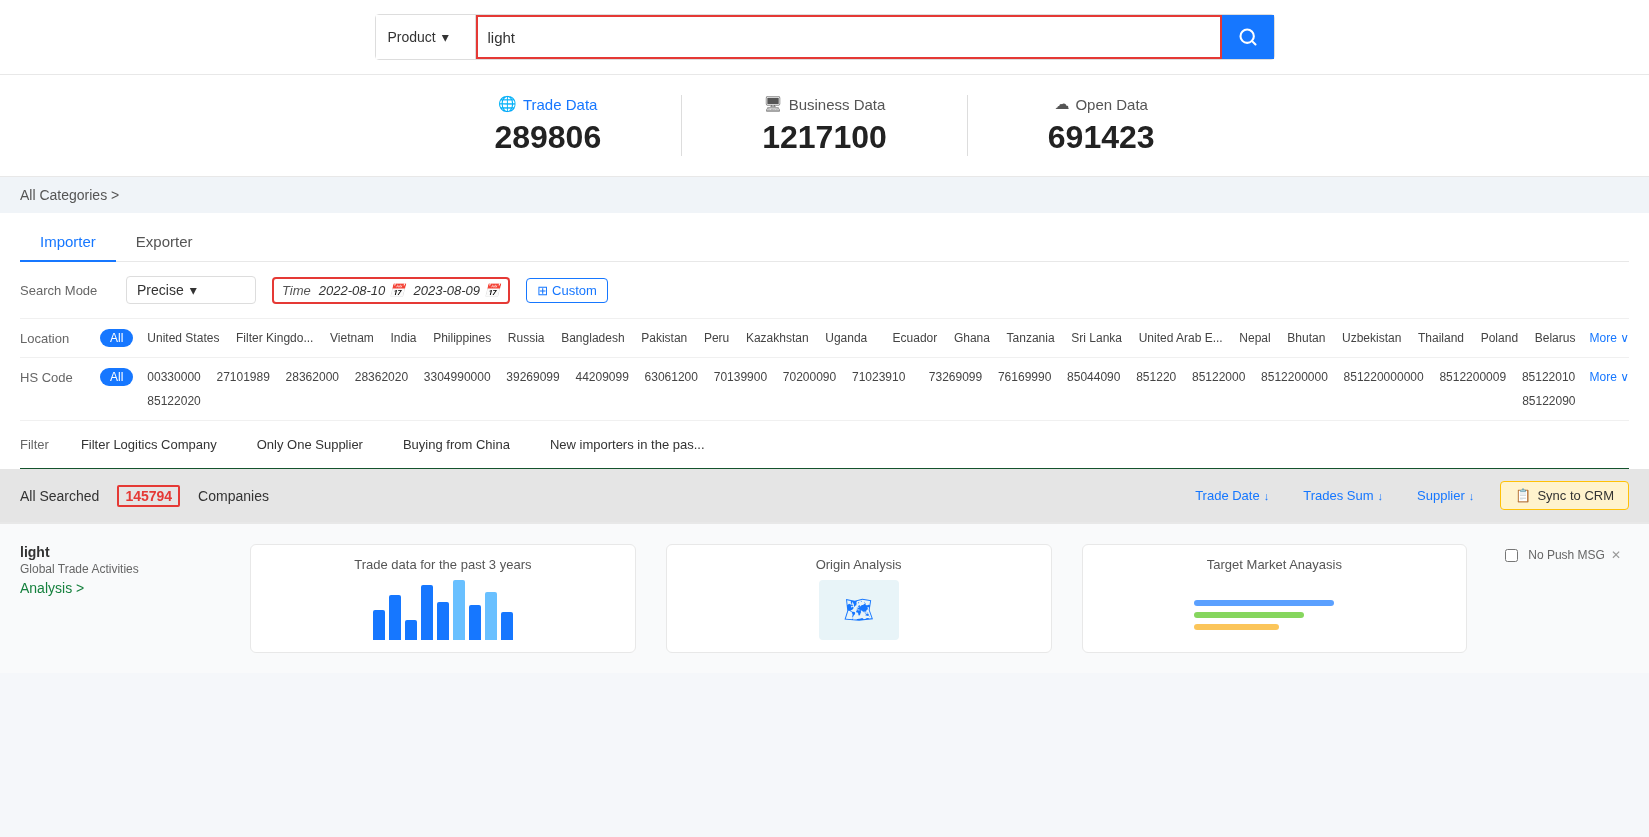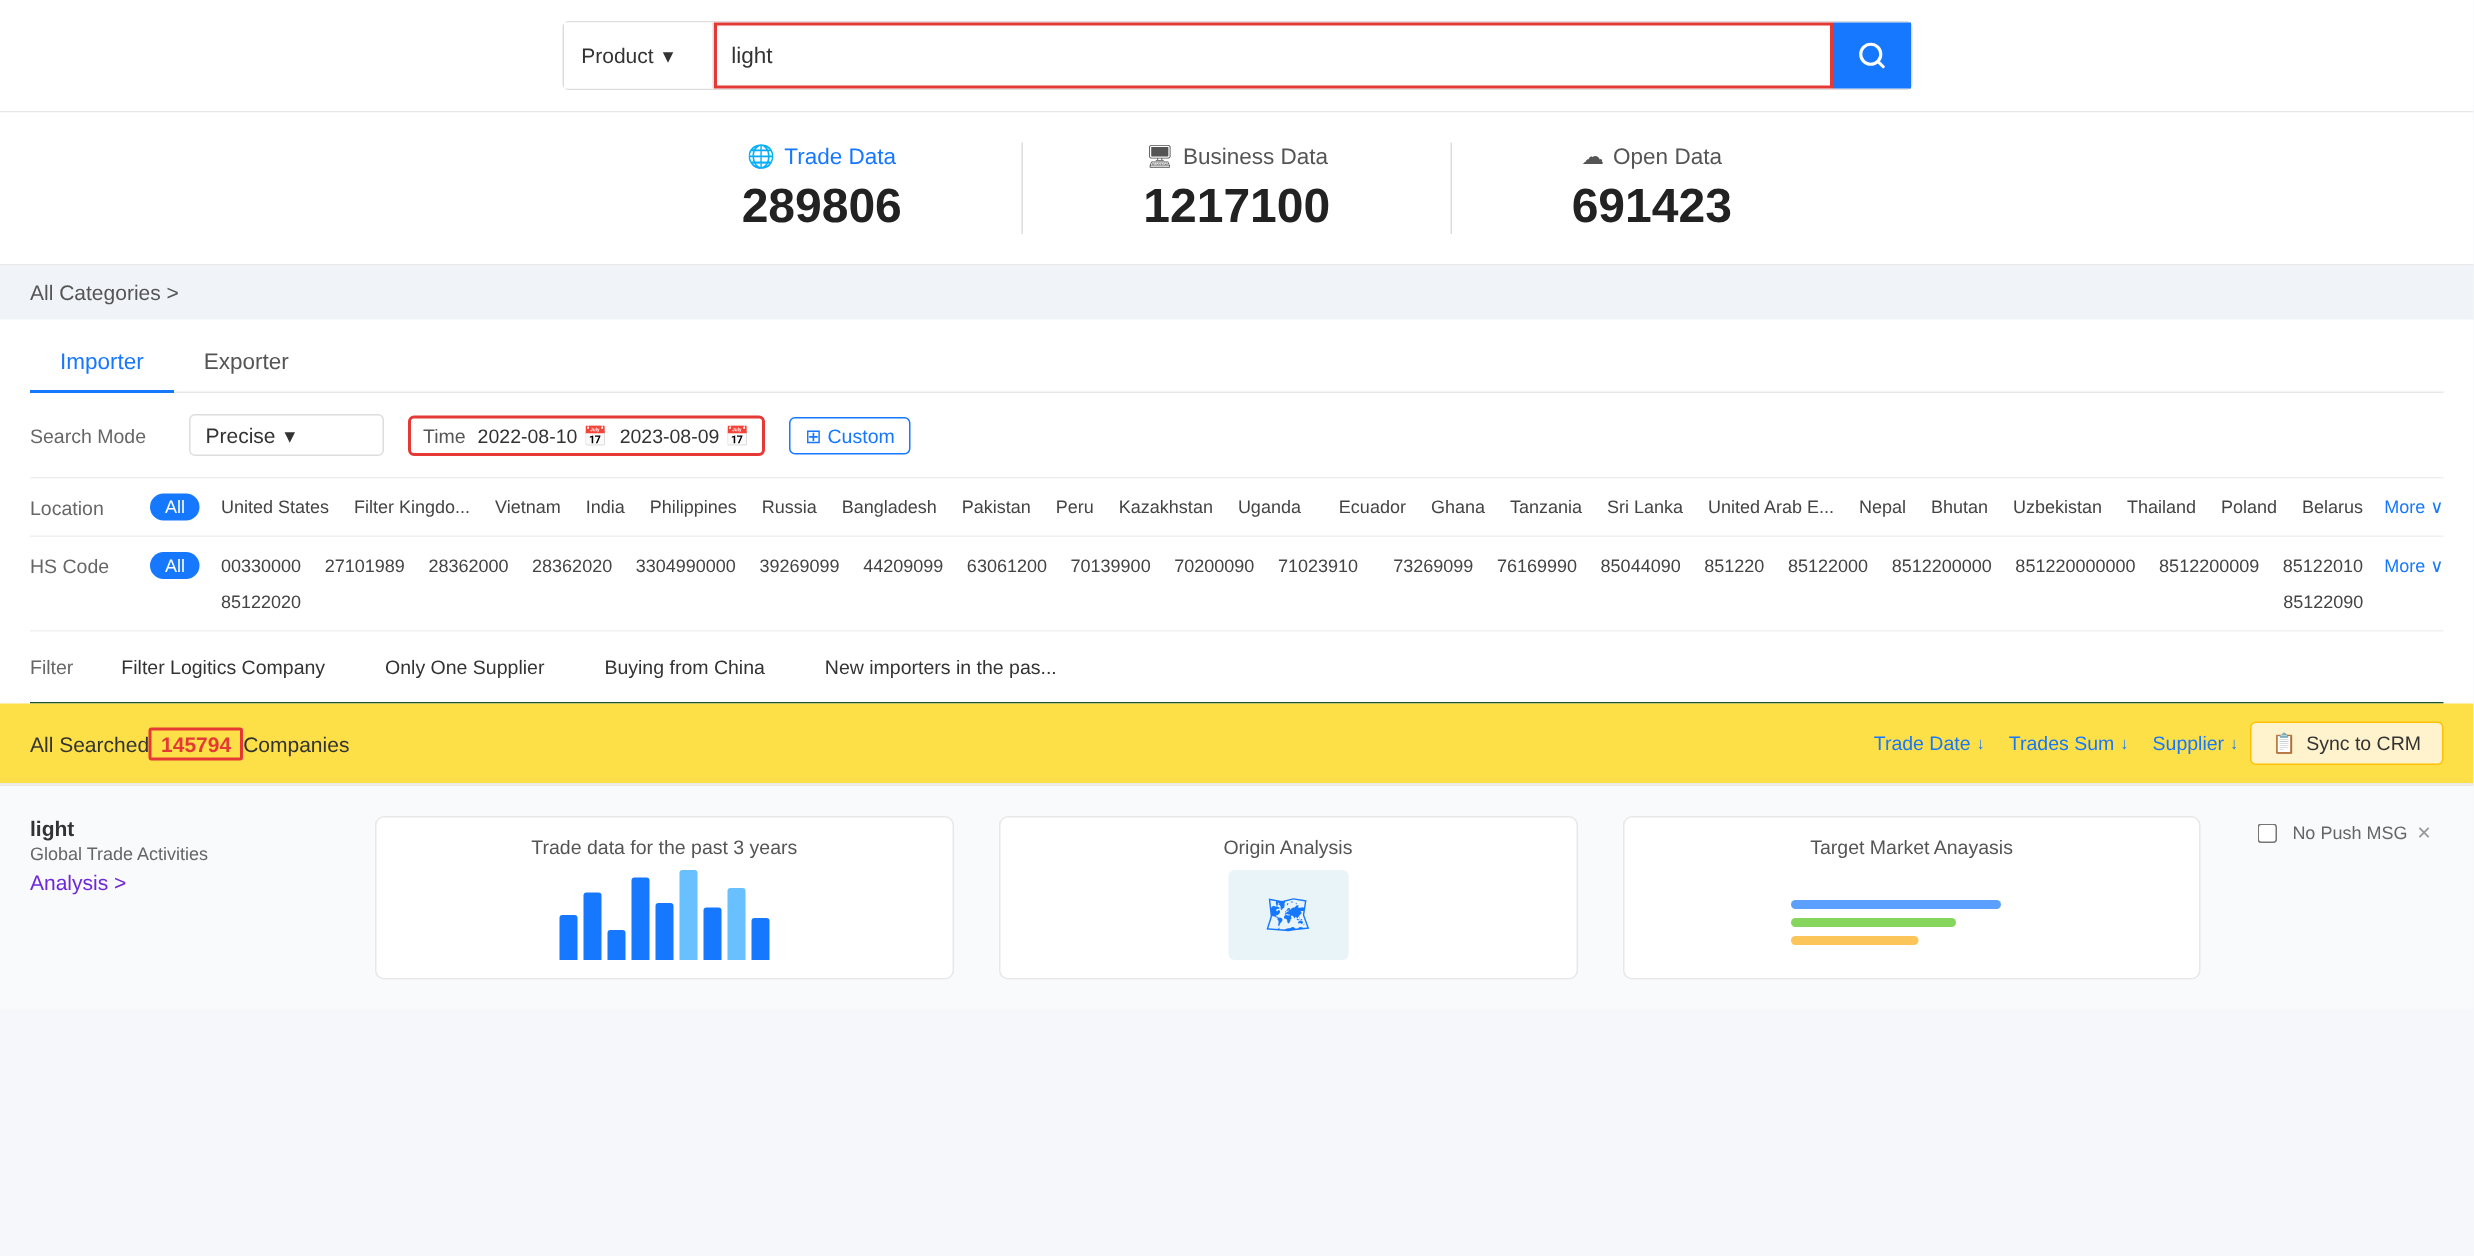--- a/index.html
+++ b/index.html
@@ -141,20 +141,21 @@
       background: #fff;
       min-width: 130px;
     }
     .time-group {
       display: flex;
       align-items: center;
       border: 2px solid #e53935;
       border-radius: 4px;
       padding: 4px 8px;
       gap: 8px;
+      font-style: italic;
     }
     .time-label { color: #555; font-size: 13px; }
     .date-input {
       display: flex;
       align-items: center;
       gap: 4px;
       font-size: 13px;
       color: #333;
     }
     .cal-icon { color: #aaa; font-size: 13px; cursor: pointer; }
@@ -227,23 +228,23 @@
       cursor: pointer;
       padding: 4px 8px;
       border-radius: 4px;
     }
 
     
     .results-bar {
       display: flex;
       align-items: center;
       padding: 12px 20px;
-      background: #fde047;
+      background: #e5e5e5;
       border-bottom: 1px solid #e8e8e8;
-      gap: 0;
+      gap: 18px;
     }
     .results-text { font-size: 14px; color: #333; }
     .results-count {
       border: 2px solid #e53935;
       color: #e53935;
       font-weight: bold;
       padding: 1px 6px;
       border-radius: 2px;
       font-size: 14px;
     }
@@ -281,21 +282,21 @@
       border-top: 1px solid #e8e8e8;
     }
     .analysis-left {
       min-width: 200px;
     }
     .analysis-subtitle {
       font-size: 12px;
       color: #666;
     }
     .analysis-link {
-      color: #6d28d9;
+      color: #15803d;
       font-size: 14px;
       cursor: pointer;
     }
     .analysis-card {
       background: #fff;
       border: 1px solid #e8e8e8;
       border-radius: 6px;
       padding: 12px;
       min-width: 200px;
       flex: 1;

